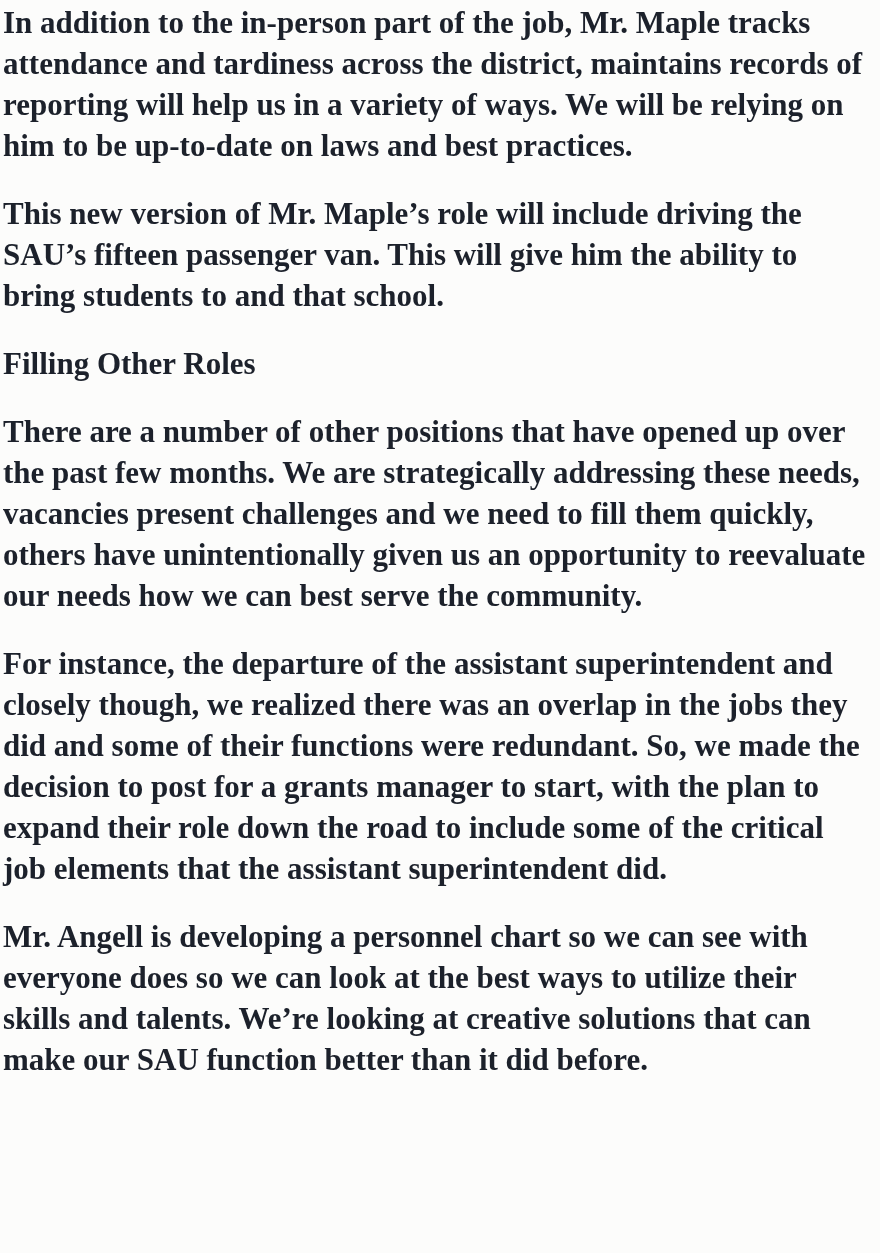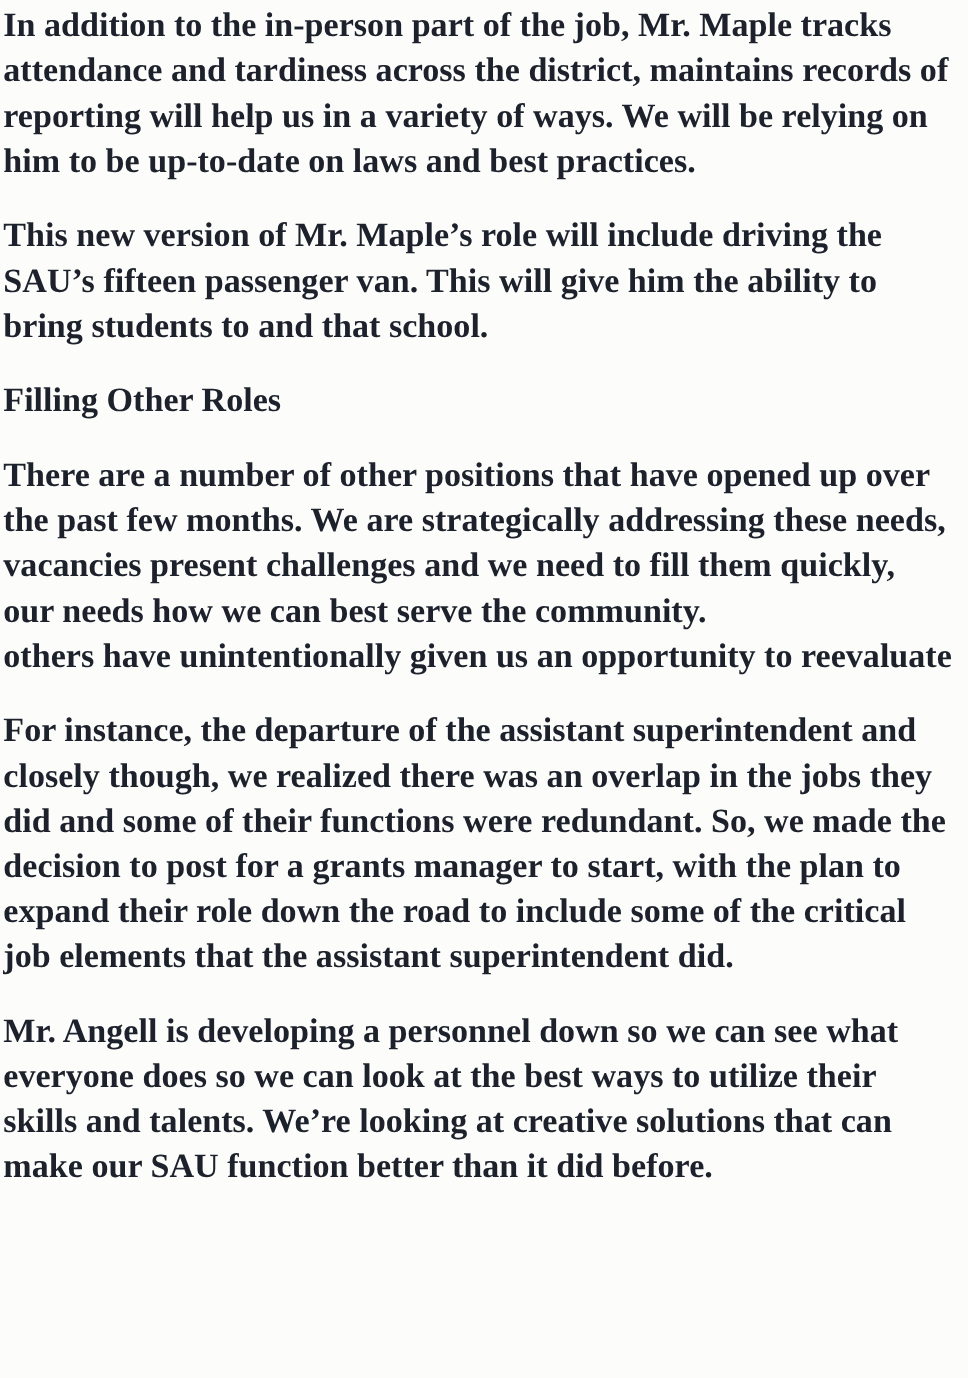--- a/index.html
+++ b/index.html
@@ -54,33 +54,33 @@
     <div class="line">SAU’s fifteen passenger van. This will give him the ability to</div>
     <div class="line">bring students to and that school.</div>
   </section>
 
   <h2 class="heading">Filling Other Roles</h2>
 
   <section class="para">
     <div class="line">There are a number of other positions that have opened up over</div>
     <div class="line">the past few months. We are strategically addressing these needs,</div>
     <div class="line">vacancies present challenges and we need to fill them quickly,</div>
+    <div class="line">others have unintentionally given us an opportunity to reevaluate</div>
     <div class="line">our needs how we can best serve the community.</div>
-    <div class="line">others have unintentionally given us an opportunity to reevaluate</div>
   </section>
 
   <section class="para">
     <div class="line">For instance, the departure of the assistant superintendent and</div>
     <div class="line">closely though, we realized there was an overlap in the jobs they</div>
     <div class="line">did and some of their functions were redundant. So, we made the</div>
     <div class="line">decision to post for a grants manager to start, with the plan to</div>
     <div class="line">expand their role down the road to include some of the critical</div>
     <div class="line">job elements that the assistant superintendent did.</div>
   </section>
 
   <section class="para">
-    <div class="line">Mr. Angell is developing a personnel down so we can see what</div>
+    <div class="line">Mr. Angell is developing a personnel chart so we can see with</div>
     <div class="line">everyone does so we can look at the best ways to utilize their</div>
     <div class="line">skills and talents. We’re looking at creative solutions that can</div>
     <div class="line">make our SAU function better than it did before.</div>
   </section>
 
 </main>
 
 </body></html>

